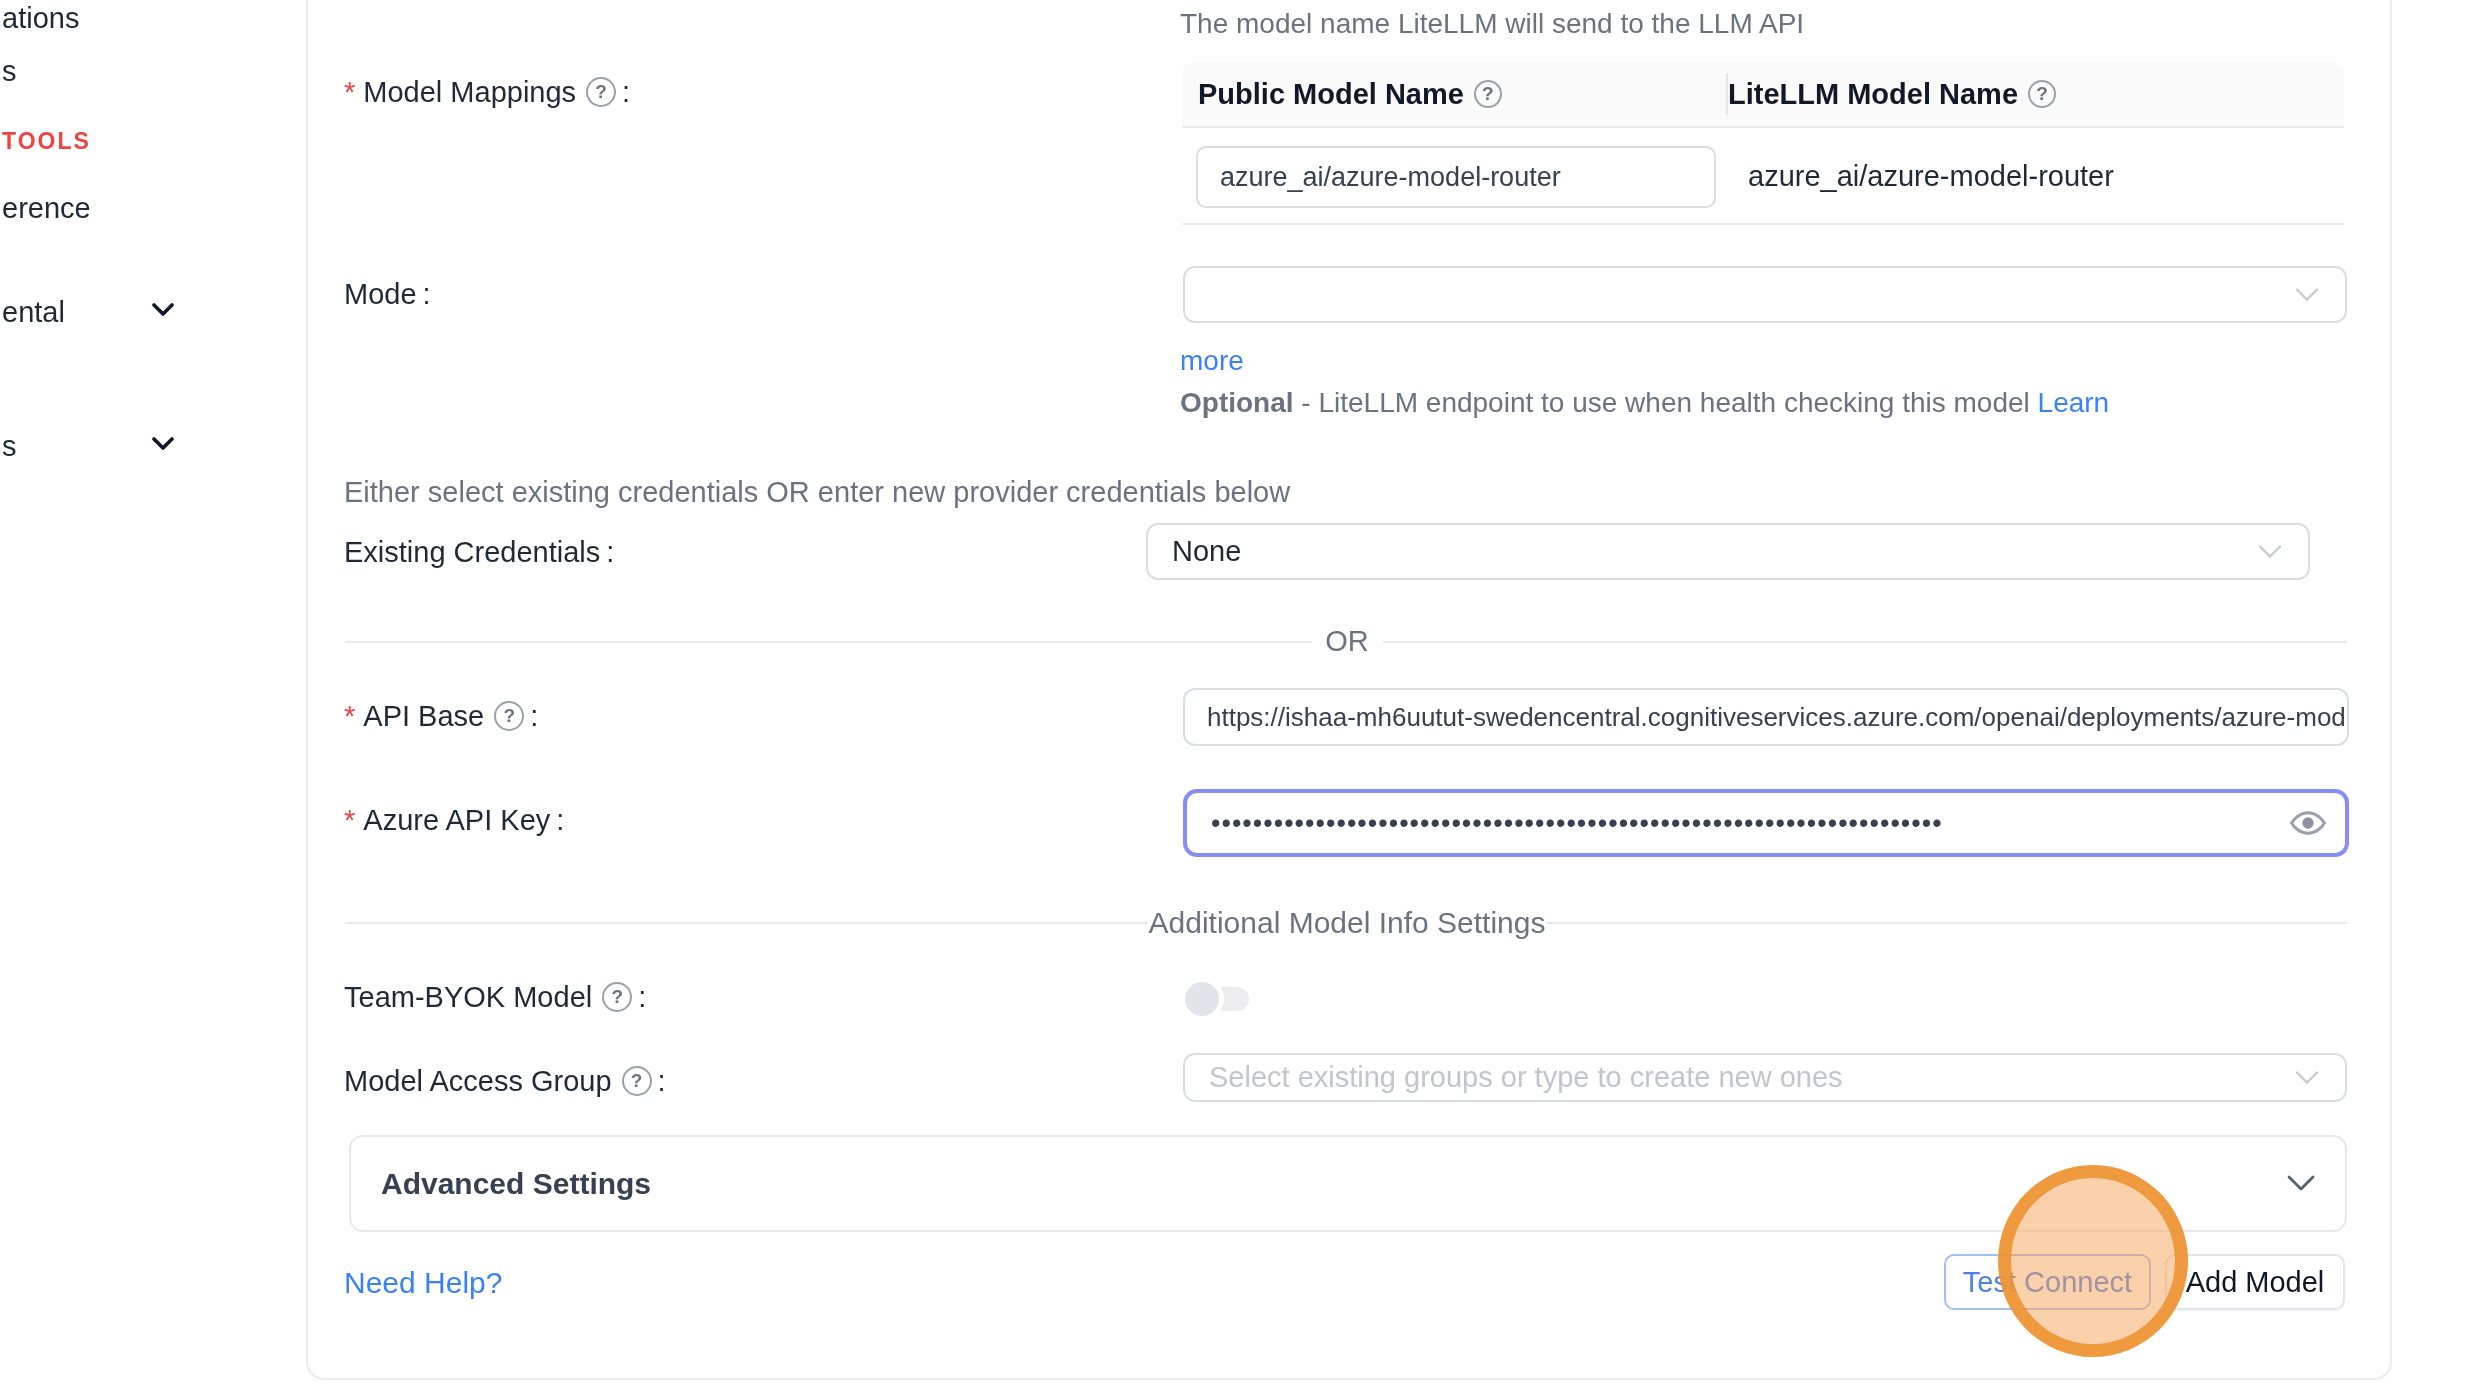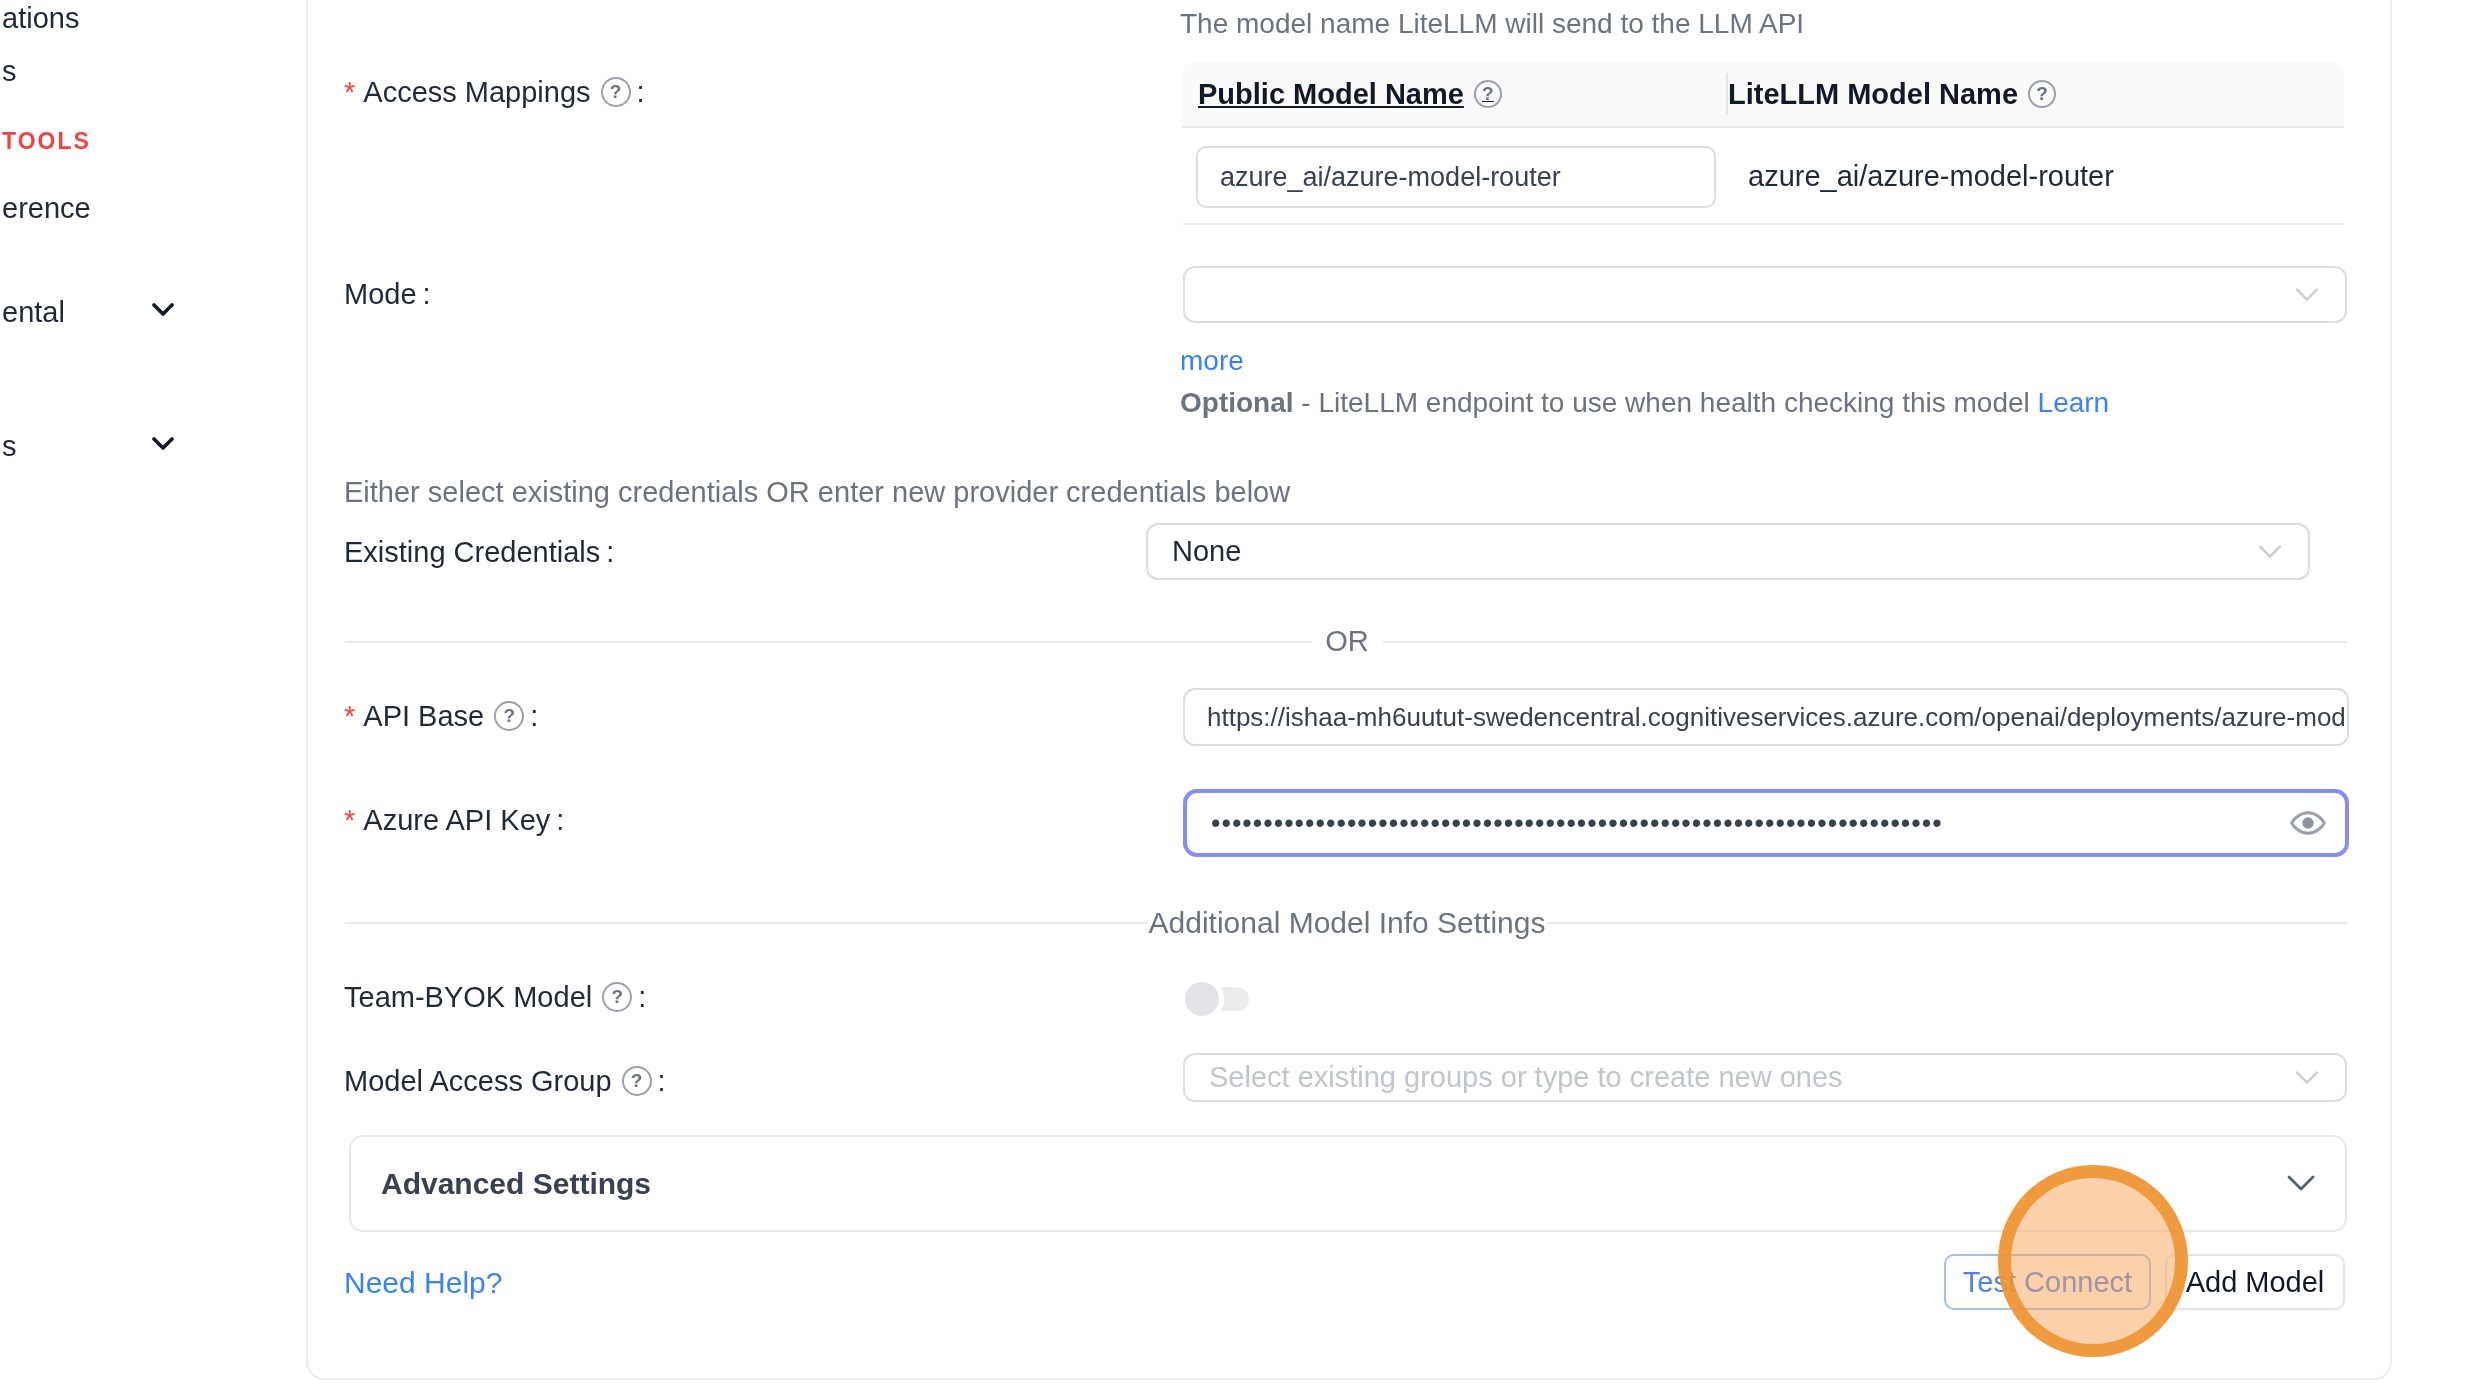--- a/index.html
+++ b/index.html
@@ -66,27 +66,27 @@
     <svg width="22" height="14" viewBox="0 0 22 14">
         <path d="M2 2 L11 11 L20 2" stroke="#111827" stroke-width="3.6" fill="none" stroke-linecap="round" stroke-linejoin="round"></path>
       </svg>
   </span>
 </div>
 
 <div class="abs sub" style="left:1180px;top:8px;">The model name LiteLLM will send to the LLM API</div>
 
 <div class="abs lbl" style="left:344px;top:76px;height:32px;">
   <span class="req">*</span>
-  <span>Access Mappings</span>
+  <span>Model Mappings</span>
   <span class="qicon">?</span>
   <span class="colon">:</span>
 </div>
 
 <div class="tbl-header" style="left:1182px;top:62px;width:1162px;height:66px;">
-  <div class="tbl-h-cell" style="padding-left:16px;width:544px;text-decoration:underline;">
+  <div class="tbl-h-cell" style="padding-left:16px;width:544px;">
     <span>Public Model Name</span>
     <span class="qicon" style="width:28px;height:28px;">?</span>
   </div>
   <div class="tbl-h-cell" style="border-left:2px solid #e3e5e9;height:42px;">
     <span>LiteLLM Model Name</span>
     <span class="qicon" style="width:28px;height:28px;">?</span>
   </div>
 </div>
 <div class="inp" style="left:1196px;top:146px;width:520px;height:62px;border-radius:10px;">
   <span class="val">azure_ai/azure-model-router</span>

